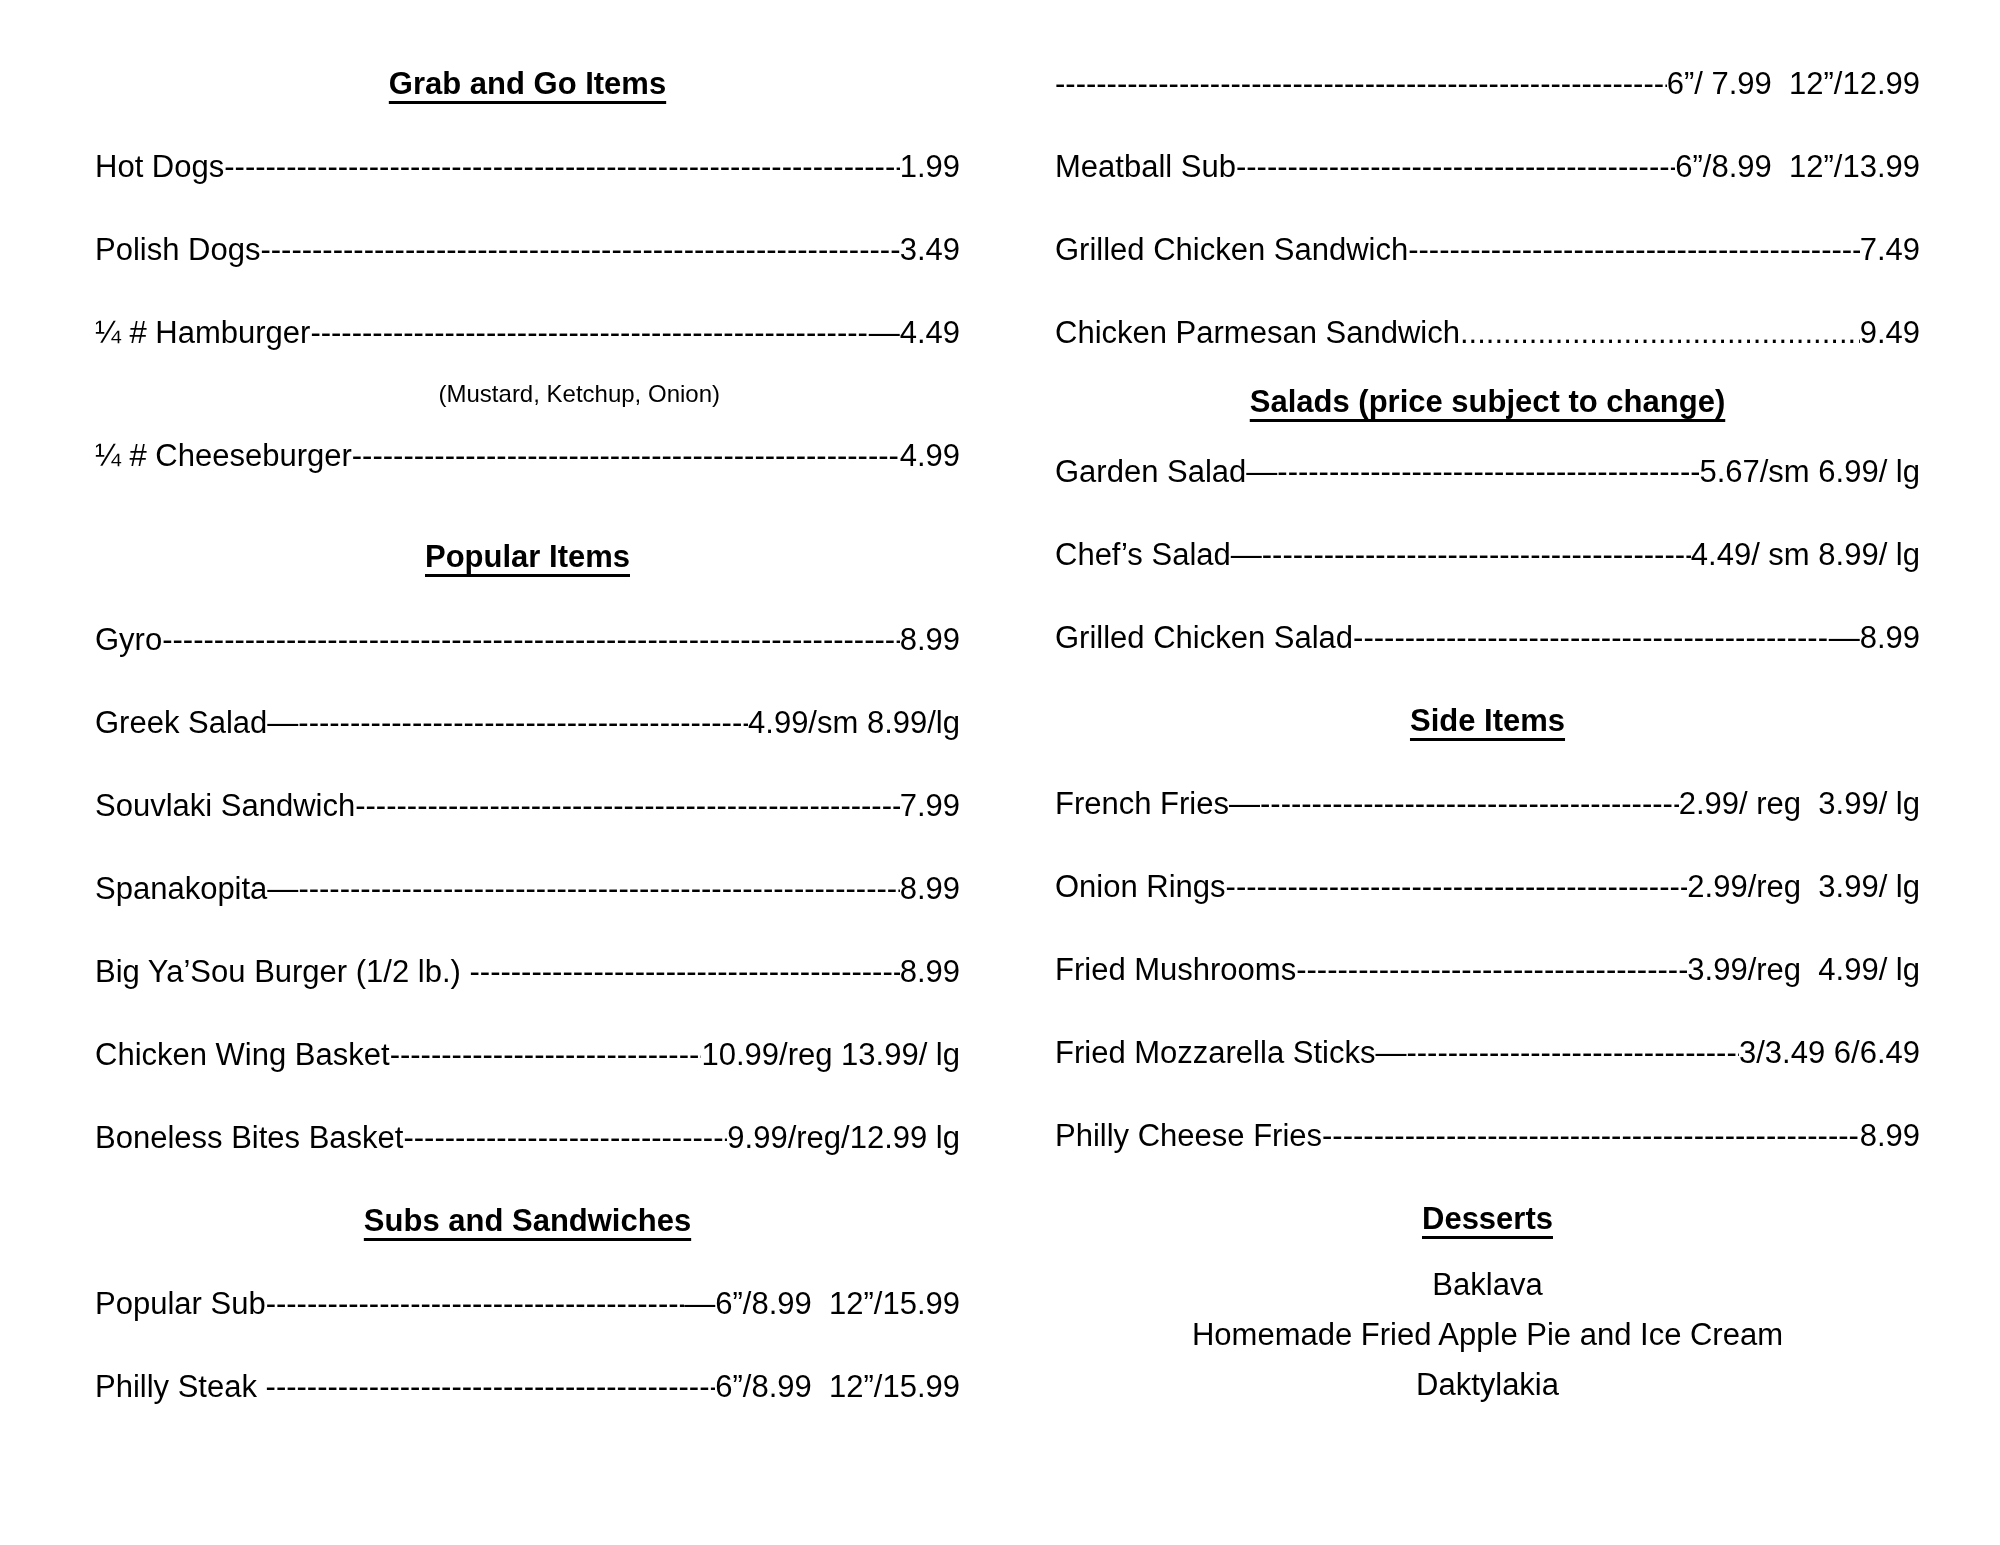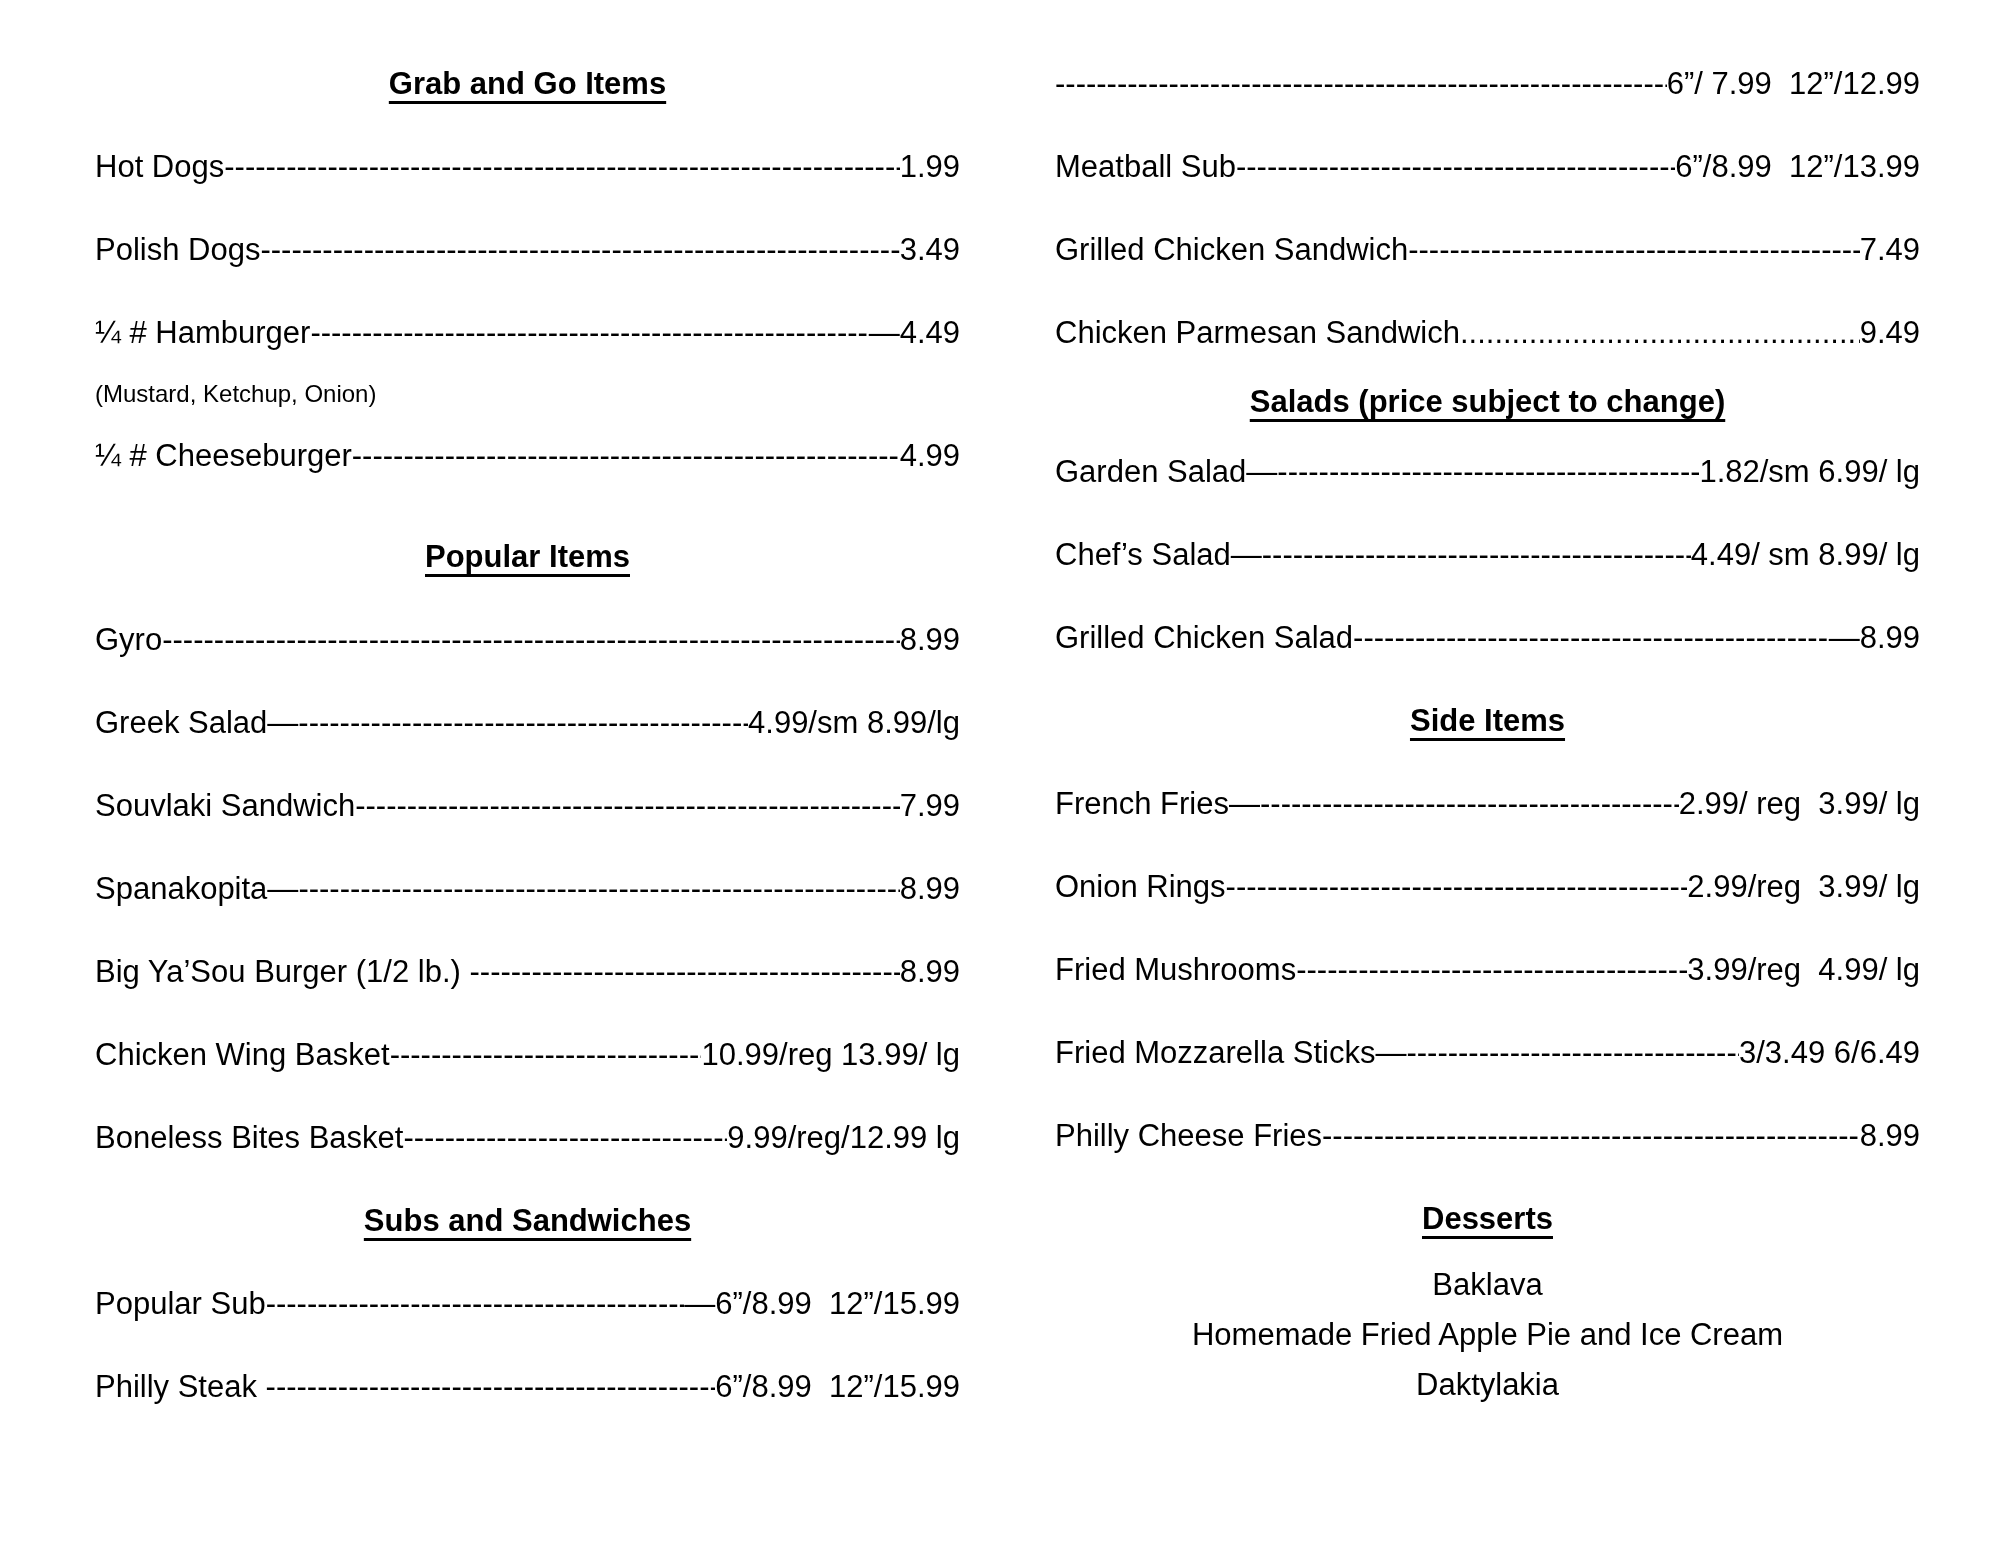--- a/index.html
+++ b/index.html
@@ -53,21 +53,21 @@
     flex: 1 1 auto;
     min-width: 0;
     overflow: hidden;
     white-space: pre;
   }
   .item-price { flex: 0 0 auto; white-space: pre; }
   .item-note {
     font-size: 24px;
     line-height: 40px;
     height: 40px;
-    text-align: left;
+    text-align: right;
     padding-right: 240px;
     white-space: pre;
   }
   .dessert-line {
     text-align: center;
     line-height: 50px;
     height: 50px;
     white-space: pre;
   }
 </style>
@@ -102,21 +102,21 @@
     </div>
   <div class="menu-column" data-name="menu-column-right">
       <section class="menu-section" data-name="section-subs-continued">
         <div class="menu-line" data-name="menu-item-subs-continued-0"><span class="dash-leader" data-name="dash-leader">--------------------------------------------------------------------------------------------------------------</span><span class="item-price" data-name="item-price">6”/ 7.99  12”/12.99</span></div>
         <div class="menu-line" data-name="menu-item-subs-continued-1"><span class="item-name" data-name="item-name">Meatball Sub</span><span class="dash-leader" data-name="dash-leader">--------------------------------------------------------------------------------------------------------------</span><span class="item-price" data-name="item-price">6”/8.99  12”/13.99</span></div>
         <div class="menu-line" data-name="menu-item-subs-continued-2"><span class="item-name" data-name="item-name">Grilled Chicken Sandwich</span><span class="dash-leader" data-name="dash-leader">--------------------------------------------------------------------------------------------------------------</span><span class="item-price" data-name="item-price">7.49</span></div>
         <div class="menu-line" data-name="menu-item-subs-continued-3"><span class="item-name" data-name="item-name">Chicken Parmesan Sandwich</span><span class="dash-leader" data-name="dash-leader">..................................................................................................................................</span><span class="item-price" data-name="item-price">9.49</span></div>
       </section>
       <section class="menu-section" data-name="section-salads">
         <div class="section-heading" data-name="section-heading-salads">Salads (price subject to change)</div>
-        <div class="menu-line" data-name="menu-item-salads-0"><span class="item-name" data-name="item-name">Garden Salad—</span><span class="dash-leader" data-name="dash-leader">--------------------------------------------------------------------------------------------------------------</span><span class="item-price" data-name="item-price">1.82/sm 6.99/ lg</span></div>
+        <div class="menu-line" data-name="menu-item-salads-0"><span class="item-name" data-name="item-name">Garden Salad—</span><span class="dash-leader" data-name="dash-leader">--------------------------------------------------------------------------------------------------------------</span><span class="item-price" data-name="item-price">5.67/sm 6.99/ lg</span></div>
         <div class="menu-line" data-name="menu-item-salads-1"><span class="item-name" data-name="item-name">Chef’s Salad—</span><span class="dash-leader" data-name="dash-leader">--------------------------------------------------------------------------------------------------------------</span><span class="item-price" data-name="item-price">4.49/ sm 8.99/ lg</span></div>
         <div class="menu-line" data-name="menu-item-salads-2"><span class="item-name" data-name="item-name">Grilled Chicken Salad</span><span class="dash-leader" data-name="dash-leader">--------------------------------------------------------------------------------------------------------------</span><span class="item-price" data-name="item-price">—8.99</span></div>
       </section>
       <section class="menu-section" data-name="section-side-items">
         <div class="section-heading" data-name="section-heading-side-items">Side Items</div>
         <div class="menu-line" data-name="menu-item-side-items-0"><span class="item-name" data-name="item-name">French Fries—</span><span class="dash-leader" data-name="dash-leader">--------------------------------------------------------------------------------------------------------------</span><span class="item-price" data-name="item-price">2.99/ reg  3.99/ lg</span></div>
         <div class="menu-line" data-name="menu-item-side-items-1"><span class="item-name" data-name="item-name">Onion Rings</span><span class="dash-leader" data-name="dash-leader">--------------------------------------------------------------------------------------------------------------</span><span class="item-price" data-name="item-price">2.99/reg  3.99/ lg</span></div>
         <div class="menu-line" data-name="menu-item-side-items-2"><span class="item-name" data-name="item-name">Fried Mushrooms</span><span class="dash-leader" data-name="dash-leader">--------------------------------------------------------------------------------------------------------------</span><span class="item-price" data-name="item-price">3.99/reg  4.99/ lg</span></div>
         <div class="menu-line" data-name="menu-item-side-items-3"><span class="item-name" data-name="item-name">Fried Mozzarella Sticks—</span><span class="dash-leader" data-name="dash-leader">--------------------------------------------------------------------------------------------------------------</span><span class="item-price" data-name="item-price">3/3.49 6/6.49</span></div>
         <div class="menu-line" data-name="menu-item-side-items-4"><span class="item-name" data-name="item-name">Philly Cheese Fries</span><span class="dash-leader" data-name="dash-leader">--------------------------------------------------------------------------------------------------------------</span><span class="item-price" data-name="item-price">8.99</span></div>

